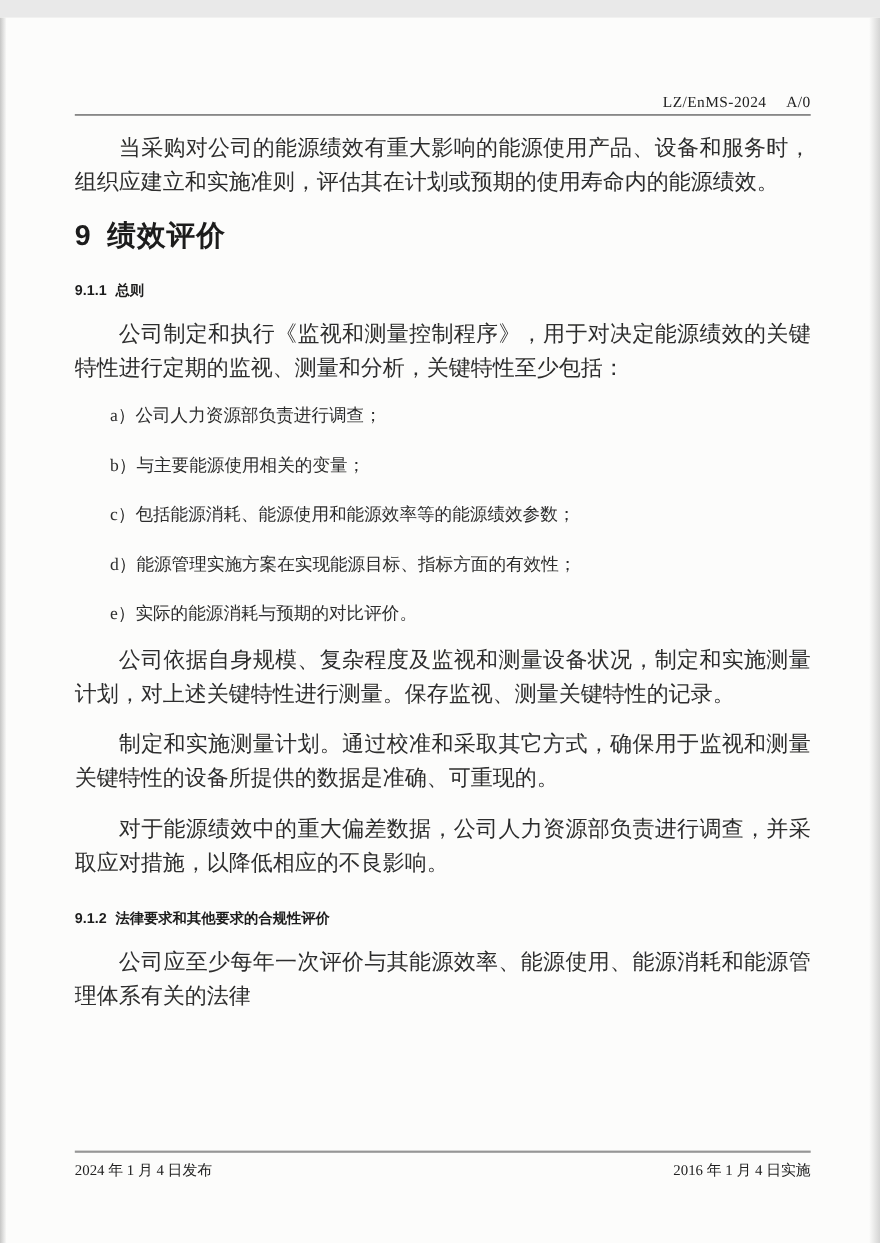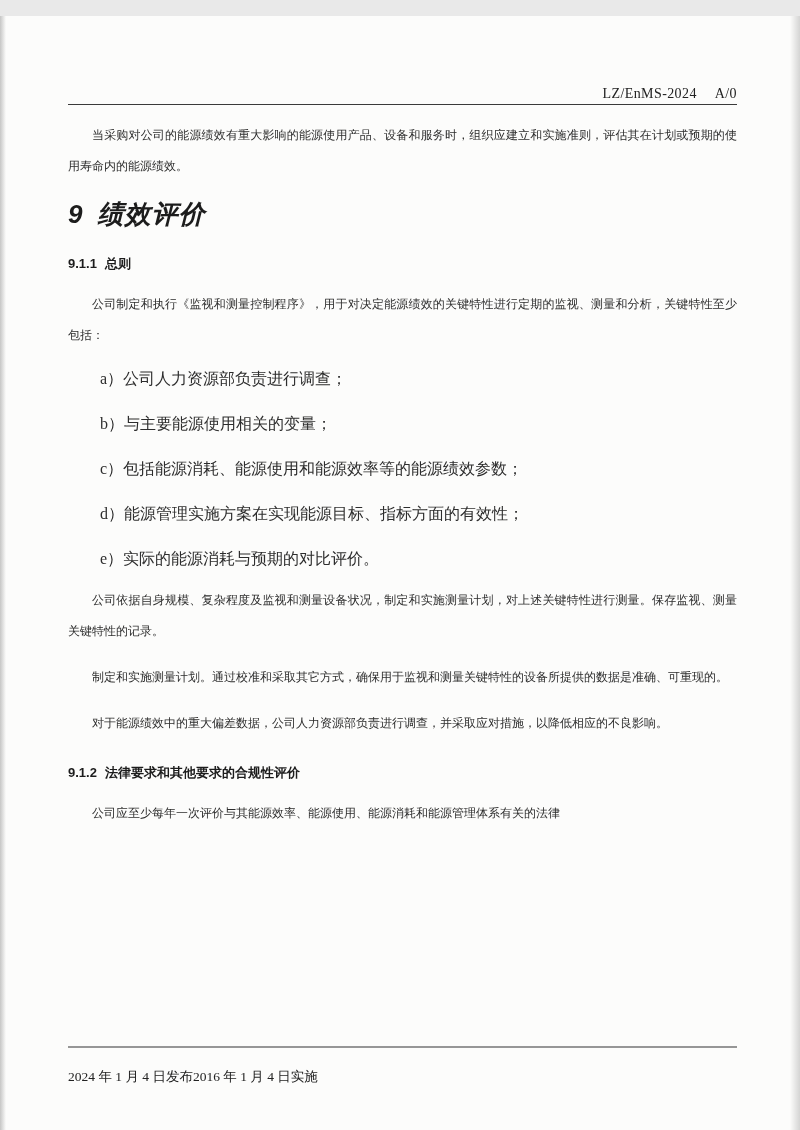--- a/index.html
+++ b/index.html
@@ -21,51 +21,51 @@
 
   .content { position:absolute; left:68px; right:63px; top:0; }
 
   .doc-header { margin-top:70px; text-align:right;
     font-size:14px; line-height:16px; letter-spacing:.4px; color:#222; }
   .doc-header .ver { margin-left:18px; }
   .header-rule { margin-top:2px; border-bottom:1.6px solid #3a3a3a; }
 
   p.body-para {
     margin:15px 0 0 0;
-    font-size:12px; line-height:31px;
+    font-size:20px; line-height:31px;
     text-indent:2em; text-align:justify;
   }
   .p1 { margin-top:13px; }
   .p2 { margin-top:21px; }
   .p3 { margin-top:21px; }
   .p4 { margin-top:20px; }
   .p5 { margin-top:17px; }
   .p6 { margin-top:9px; }
   .p7 { margin-top:24px; }
 
   .heading { font-family:"Liberation Sans","DejaVu Sans",sans-serif; color:#1c1c1c; font-weight:700; }
-  h1.chapter { margin:16px 0 0 0; font-size:26px; line-height:32px; letter-spacing:1px;font-style:italic; }
+  h1.chapter { margin:16px 0 0 0; font-size:26px; line-height:32px; letter-spacing:1px; }
   h1.chapter .num { margin-right:14px; }
   h2.section { margin:38px 0 0 0; font-size:17.5px; line-height:24px; }
   h2.section .num { margin-right:8px; }
   h3.subsection { margin:24px 0 0 0; font-size:13px; line-height:20px; }
   h3.subsection .num { margin-right:8px; }
 
   .clause-list { margin-top:17px; }
   .clause-list p {
     margin:0 0 23px 0;
     font-size:16px; line-height:22px;
     text-indent:2em;
   }
   .clause-list p:last-child { margin-bottom:0; }
 
   .doc-footer { position:absolute; left:68px; right:63px; top:1030px; }
   .footer-rule { border-top:2.5px solid #969696; }
-  .footer-row { display:flex; justify-content:flex-start;
-    padding-top:20px; font-size:13.5px; color:#222; }
+  .footer-row { display:flex; justify-content:space-between;
+    padding-top:7px; font-size:13.5px; color:#222; }
 </style>
 </head>
 <body>
 
 <div class="page">
   <div class="edge-left"></div>
   <div class="edge-right"></div>
   <div class="edge-bottom"></div>
 
   <div class="content">

